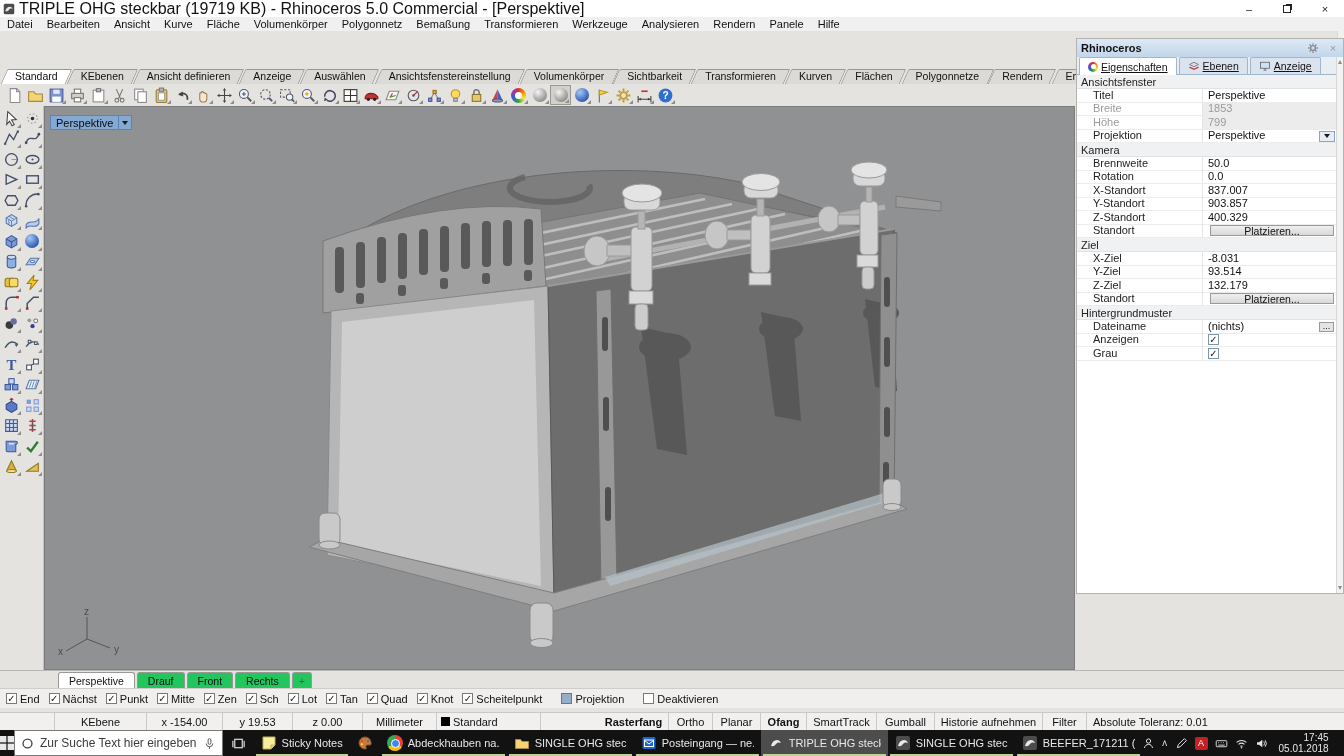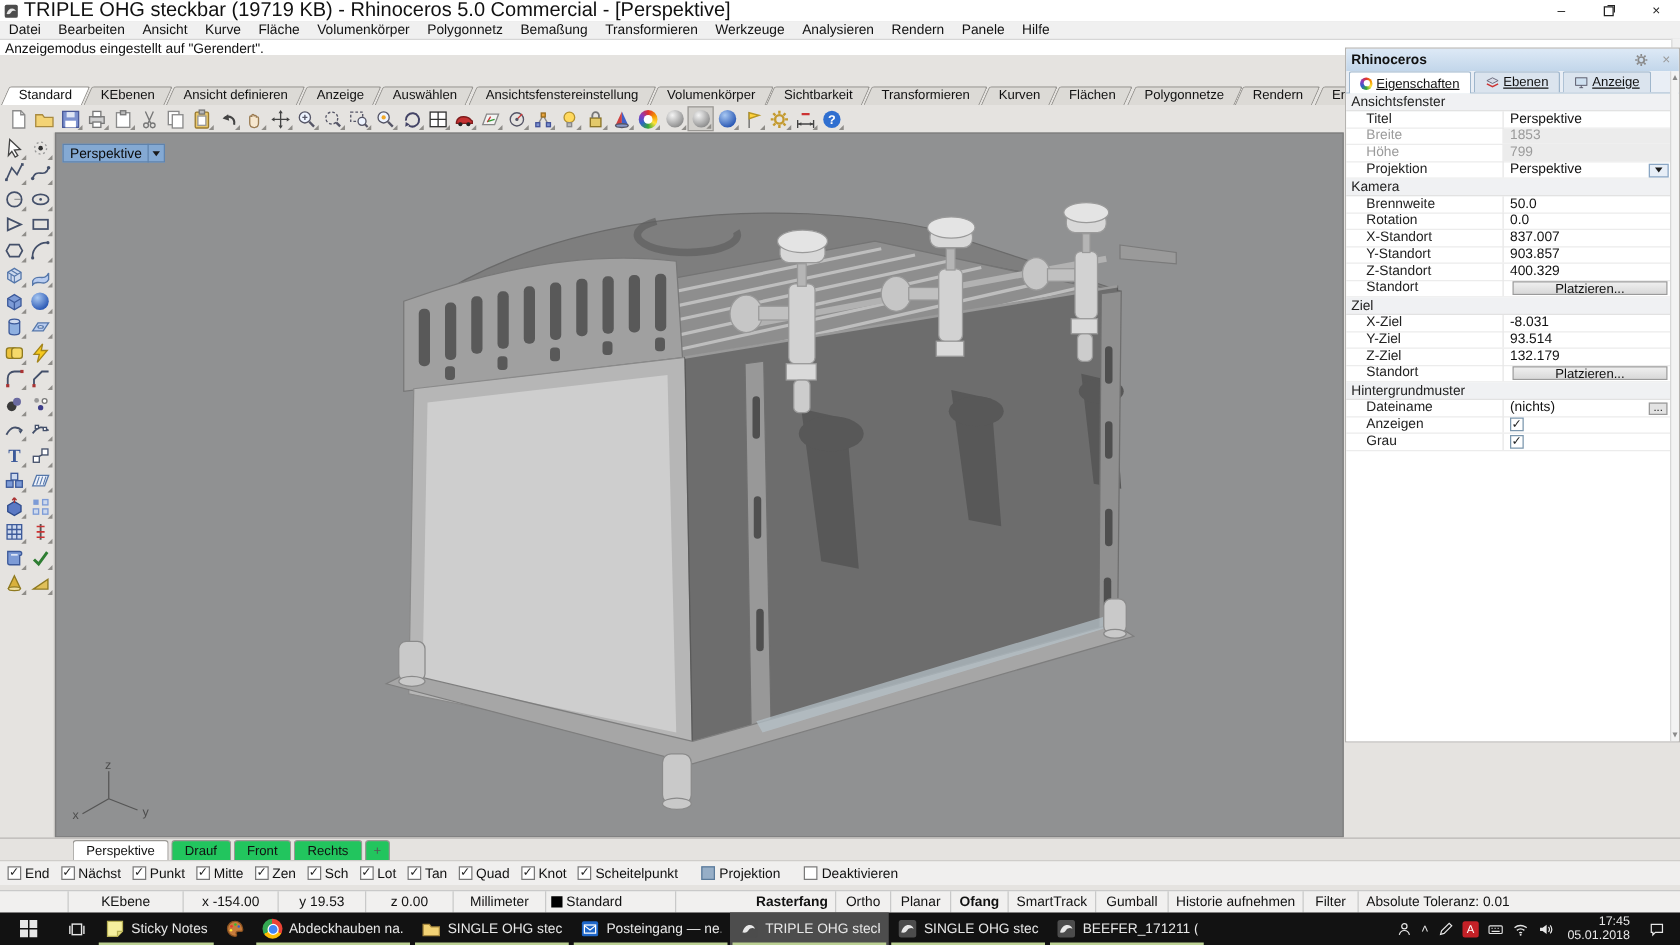--- a/index.html
+++ b/index.html
@@ -485,21 +485,20 @@
     <span>Polygonnetz</span>
     <span>Bemaßung</span>
     <span>Transformieren</span>
     <span>Werkzeuge</span>
     <span>Analysieren</span>
     <span>Rendern</span>
     <span>Panele</span>
     <span>Hilfe</span>
   </div>
 
-  <div class="cmdhist">Anzeigemodus eingestellt auf "Gerendert".</div>
   <div class="cscroll"></div>
 
   <div class="dock">
     <div class="rtabs">
       <div class="rtab active"><i></i><span>Standard</span></div>
       <div class="rtab"><i></i><span>KEbenen</span></div>
       <div class="rtab"><i></i><span>Ansicht definieren</span></div>
       <div class="rtab"><i></i><span>Anzeige</span></div>
       <div class="rtab"><i></i><span>Auswählen</span></div>
       <div class="rtab"><i></i><span>Ansichtsfenstereinstellung</span></div>
@@ -1197,20 +1196,29 @@
 
   <div class="taskbar">
     <div class="tbStart">
       <svg width="14" height="14" viewBox="0 0 14 14">
           <rect x="0" y="0" width="6.4" height="6.4" fill="#e8e8e8"></rect>
           <rect x="7.6" y="0" width="6.4" height="6.4" fill="#e8e8e8"></rect>
           <rect x="0" y="7.6" width="6.4" height="6.4" fill="#e8e8e8"></rect>
           <rect x="7.6" y="7.6" width="6.4" height="6.4" fill="#e8e8e8"></rect>
         </svg>
     </div>
+    <div class="tbSearch">
+      <svg>
+          <use href="#s-ring"></use>
+        </svg>
+      <span class="ph">Zur Suche Text hier eingeben</span>
+      <svg>
+          <use href="#s-mic"></use>
+        </svg>
+    </div>
     <div class="tview">
         <svg width="15" height="15">
           <use href="#s-tview"></use>
         </svg>
       </div>
     <div class="tbtn open">
         <svg>
           <use href="#s-note"></use>
         </svg>
         <span class="lbl">Sticky Notes</span>

